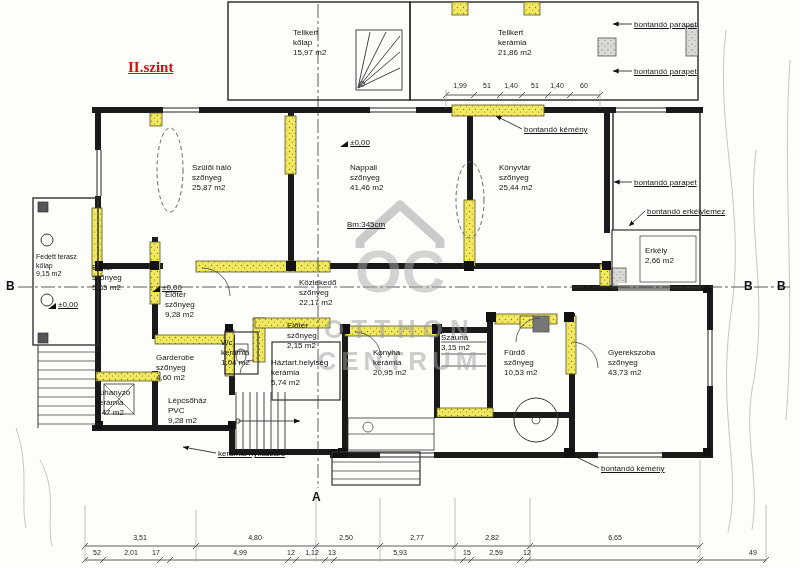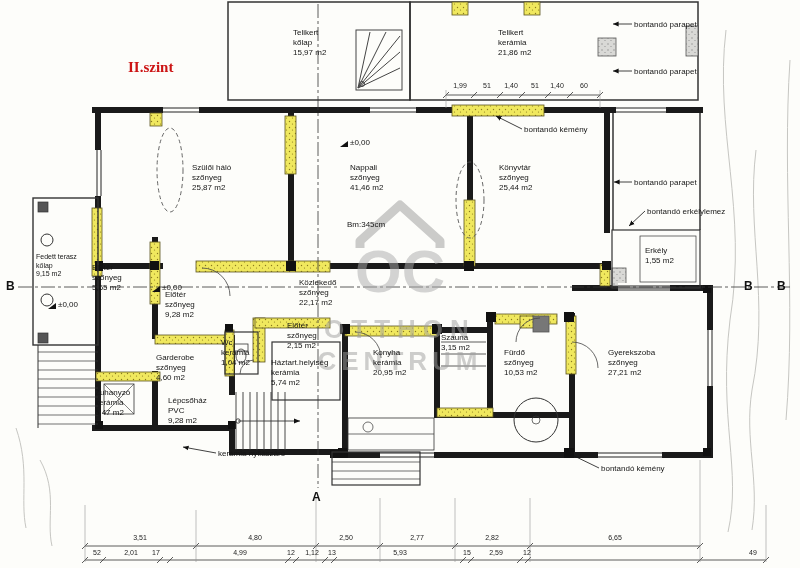--- a/index.html
+++ b/index.html
@@ -2,21 +2,21 @@
 <html><head>
 <meta charset="utf-8">
 <style>
   * { margin:0; padding:0; box-sizing:border-box; }
   html,body { background:#ffffff; }
   #stage { position:relative; width:800px; height:568px; background:#fdfdfa; overflow:hidden;
            font-family:"Liberation Sans", sans-serif; }
   #plan-svg { position:absolute; left:0; top:0; }
   .lbl { position:absolute; font-size:8px; line-height:1.22; color:#151515; white-space:pre-line;
          text-align:left; z-index:5; }
-  .la  { text-align:left; white-space:nowrap; }
+  .la  { text-align:left; white-space:nowrap;text-decoration:underline; }
   .ttl { color:#cc1414; font-weight:700; font-size:15px; font-family:"Liberation Serif", serif; z-index:6;}
   .mk  { position:absolute; font-weight:700; font-size:12px; color:#111; z-index:6; }
   .dim { position:absolute; font-size:7px; color:#222; white-space:nowrap; text-align:center; z-index:5; }
   .sm  { font-size:7px; }
 </style>
 </head>
 <body>
 
 <div id="stage">
 
@@ -287,29 +287,29 @@
 <div class="lbl" style="left:373px;top:348px;width:62px">Konyha
 kerámia
 20,95 m2</div>
 <div class="lbl" style="left:441px;top:333px;width:50px">Szauna
 3,15 m2</div>
 <div class="lbl" style="left:504px;top:348px;width:56px">Fürdő
 szőnyeg
 10,53 m2</div>
 <div class="lbl" style="left:608px;top:348px;width:78px">Gyerekszoba
 szőnyeg
-27,21 m2</div>
+43,73 m2</div>
 <div class="lbl" style="left:95px;top:388px;width:62px">Zuhanyzó
 kerámia
 5,47 m2</div>
 <div class="lbl" style="left:168px;top:396px;width:58px">Lépcsőház
 PVC
 9,28 m2</div>
 <div class="lbl" style="left:645px;top:246px;width:55px">Erkély
-1,55 m2</div>
+2,66 m2</div>
 
 <div class="lbl la" style="left:634px;top:20px">bontandó parapet</div>
 <div class="lbl la" style="left:634px;top:67px">bontandó parapet</div>
 <div class="lbl la" style="left:524px;top:125px">bontandó kémény</div>
 <div class="lbl la" style="left:634px;top:178px">bontandó parapet</div>
 <div class="lbl la" style="left:647px;top:207px">bontandó erkélylemez</div>
 <div class="lbl la" style="left:218px;top:449px">kerámia nyílászáró</div>
 <div class="lbl la" style="left:601px;top:464px">bontandó kémény</div>
 
 <div class="lbl la" style="left:350px;top:138px">±0,00</div>

